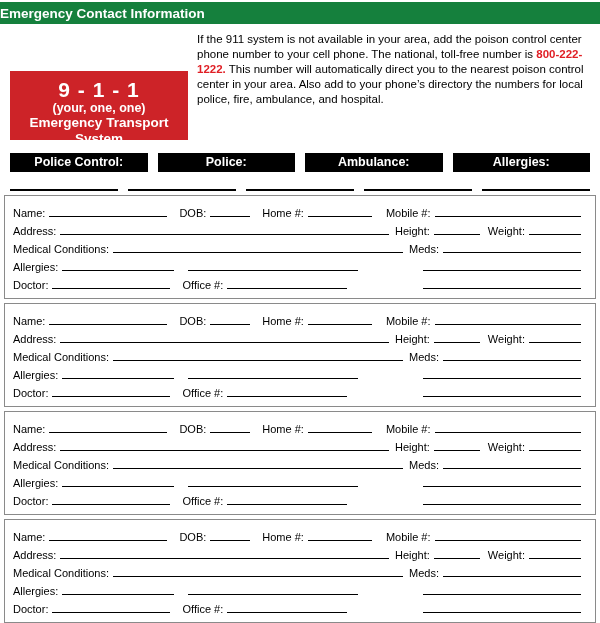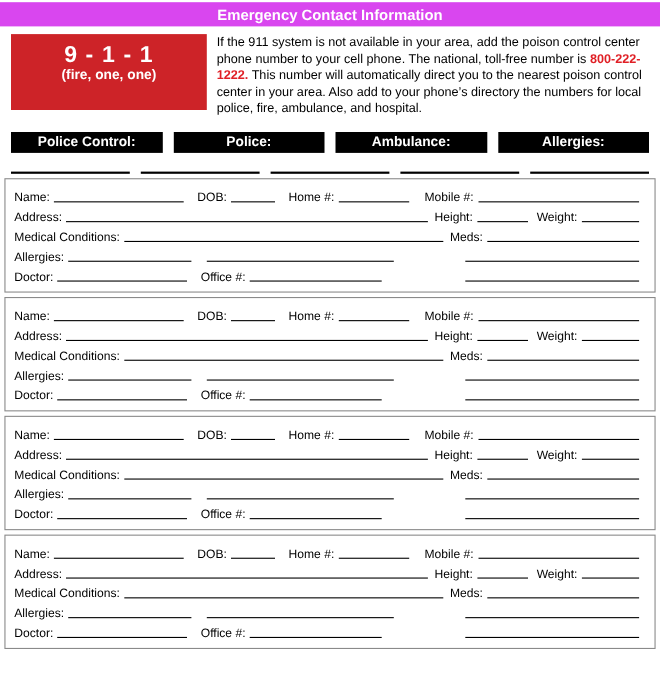--- a/index.html
+++ b/index.html
@@ -3,32 +3,32 @@
 <meta charset="utf-8">
 <style>
   * { margin: 0; padding: 0; box-sizing: border-box; }
   html, body { background: #ffffff; }
   body {
     width: 600px; height: 623px; overflow: hidden;
     font-family: "Liberation Sans", sans-serif;
     color: #000;
   }
   .black-bar {
-    background: #d946ef; color: #fff; text-align: center;
+    background: #15803d; color: #fff; 
     font-weight: bold; font-size: 13.5px;
     height: 22px; line-height: 23px;
   }
   .black-bar.top { margin-top: 2px; }
   .black-bar.family { margin-top: 21px; }
 
   
   .intro { display: flex; padding: 0 10px; gap: 9px; margin-top: 7px; }
   .badge {
     flex: 0 0 178px; height: 69px; background: #cd2328; color: #fff;
-    text-align: center; padding-top: 8px;
+    text-align: center; padding-top: 8px; margin-top: 40px;
   }
   .badge-number { font-size: 21px; font-weight: bold; line-height: 22px; letter-spacing: 1px; }
   .badge-sub { font-size: 12.5px; font-weight: bold; line-height: 14px; }
   .badge-caption { font-size: 13.5px; font-weight: bold; line-height: 16px; }
   .para { flex: 1; font-size: 11.5px; line-height: 15px; margin-top: 1px; }
   .phone { font-weight: bold; }
 
   
   .cbars { display: flex; gap: 10px; margin: 13px 10px 0; }
   .cbar {
@@ -61,21 +61,22 @@
 
 <div>
 
   <div class="black-bar top">
     <span>Emergency Contact Information</span>
   </div>
 
   <div class="intro">
     <div class="badge" style="background: rgb(205, 35, 40);">
       <div class="badge-number">9 - 1 - 1</div>
-      <div class="badge-sub">(fire, one, one)</div>
+      <div class="badge-sub">(your, one, one)</div>
+      <div class="badge-caption">Emergency Transport System</div>
     </div>
     <p class="para"><span>If the 911 system is not available in your area, add the poison control center phone number to your cell phone. The national, toll-free number is </span><span class="phone" style="color: rgb(224, 31, 37);">800-222-1222.</span><span> This number will automatically direct you to the nearest poison control center in your area. Also add to your phone’s directory the numbers for local police, fire, ambulance, and hospital.</span></p>
   </div>
 
   <div class="cbars">
       <div class="cbar">Police Control:</div>
       <div class="cbar">Police:</div>
       <div class="cbar">Ambulance:</div>
       <div class="cbar">Allergies:</div>
     </div>

